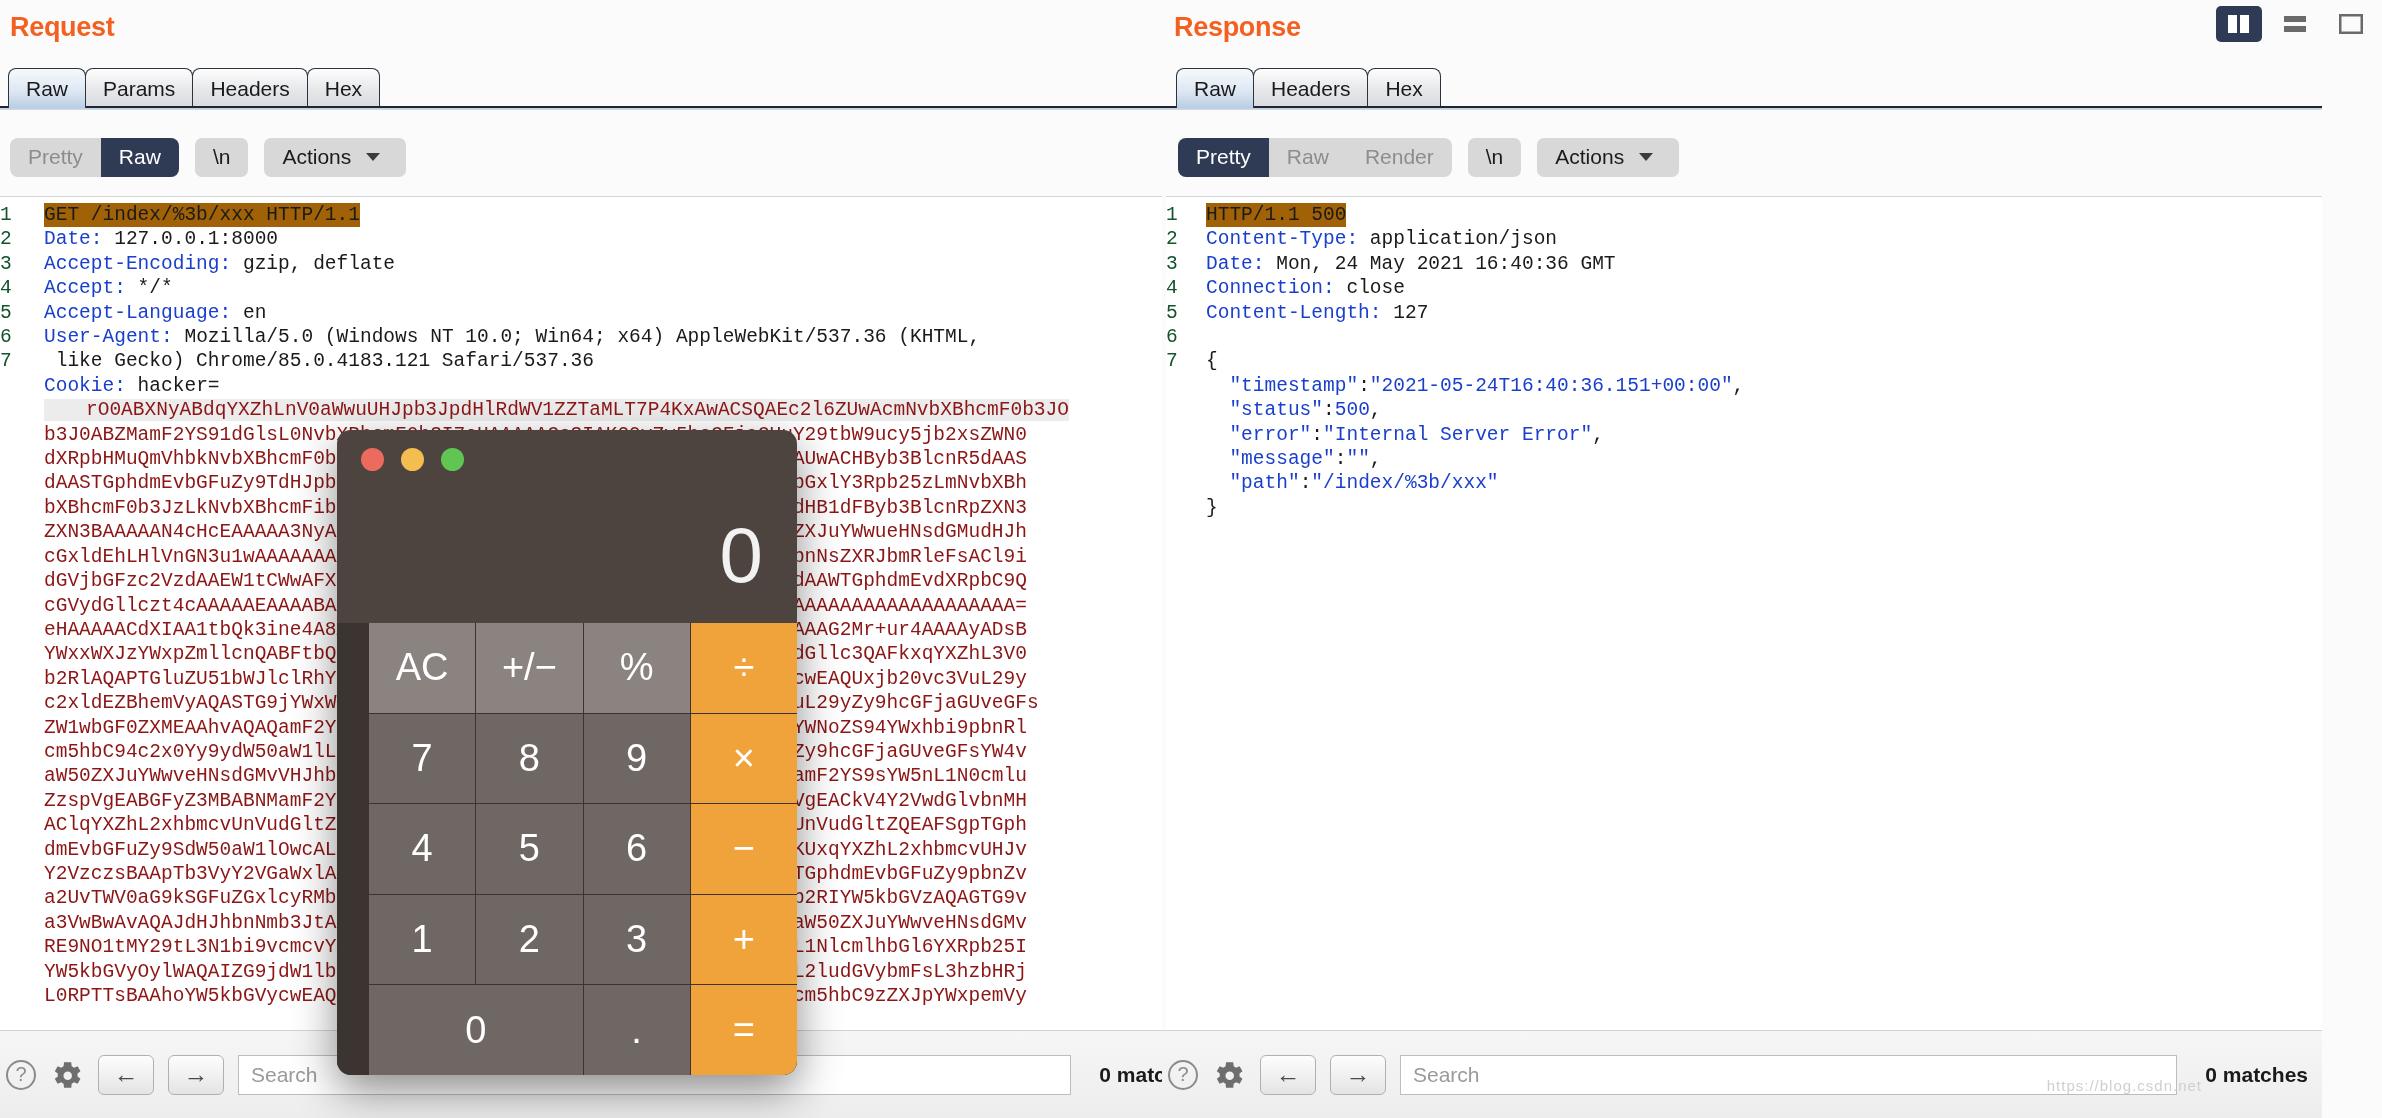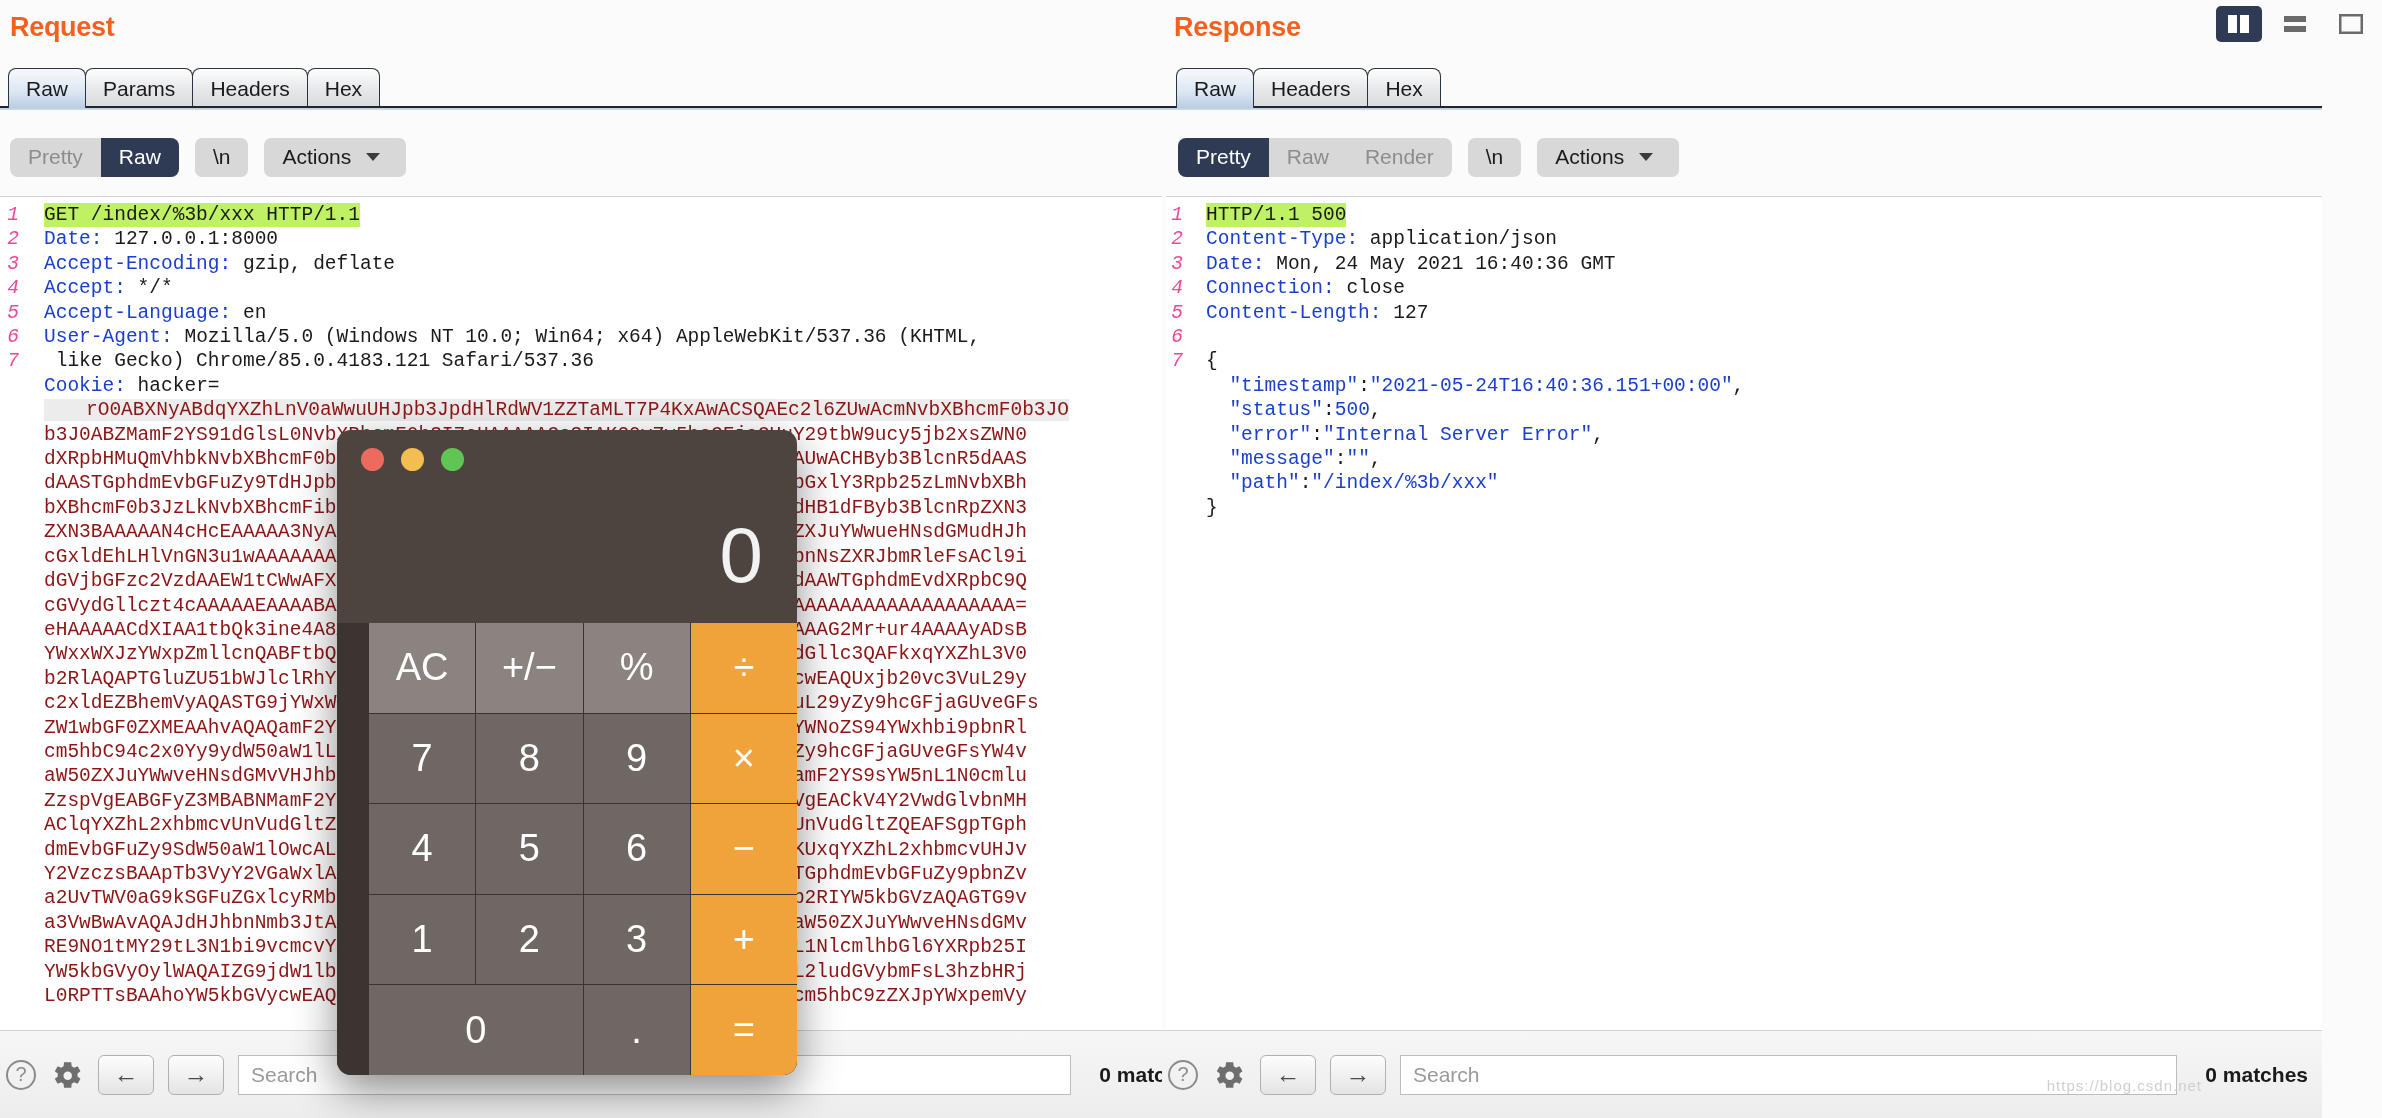--- a/index.html
+++ b/index.html
@@ -71,27 +71,27 @@
   
   .editor {
     position: absolute; top: 196px; bottom: 88px; left: 0; right: 0;
     background: #ffffff; border-top: 1px solid #d6d6d6;
     overflow: hidden;
   }
   #request-pane .editor { right: 22px; }
   #response-pane .editor { left: 4px; right: 0; }
   .code { display: flex; font-family: "Liberation Mono", monospace; font-size: 19.5px; line-height: 24.4px; }
   .gutter {
-    width: 34px; flex: none; text-align: center; padding-right: 8px; padding-top: 6px;
-    color: #ec4899; background: #ffffff; user-select: none; font-style: italic;
+    width: 34px; flex: none; text-align: left; padding-right: 8px; padding-top: 6px;
+    color: #14532d; background: #ffffff; user-select: none;
   }
   #response-pane .gutter { width: 30px; }
   .lines { flex: 1; padding-top: 6px; padding-left: 10px; white-space: pre; color: #1a1a1a; }
   .hdr-name { color: #1a3fcc; }
-  .hl-first { background: #bef264; display: inline-block; text-align: center; }
+  .hl-first { background: #a16207; display: inline-block; text-align: center; }
   .b64 { color: #8c1616; }
   .b64row { background: #ececec; padding-left: 42px; }
   .jkey { color: #1a3fcc; }
   .jstr { color: #1a3fcc; }
 
   
   .vscroll {
     position: absolute; top: 196px; bottom: 88px; width: 22px;
     background: linear-gradient(to right,#e9eaec,#f4f5f6);
     border-left: 1px solid #c3c6ca; border-right: 1px solid #c3c6ca;

